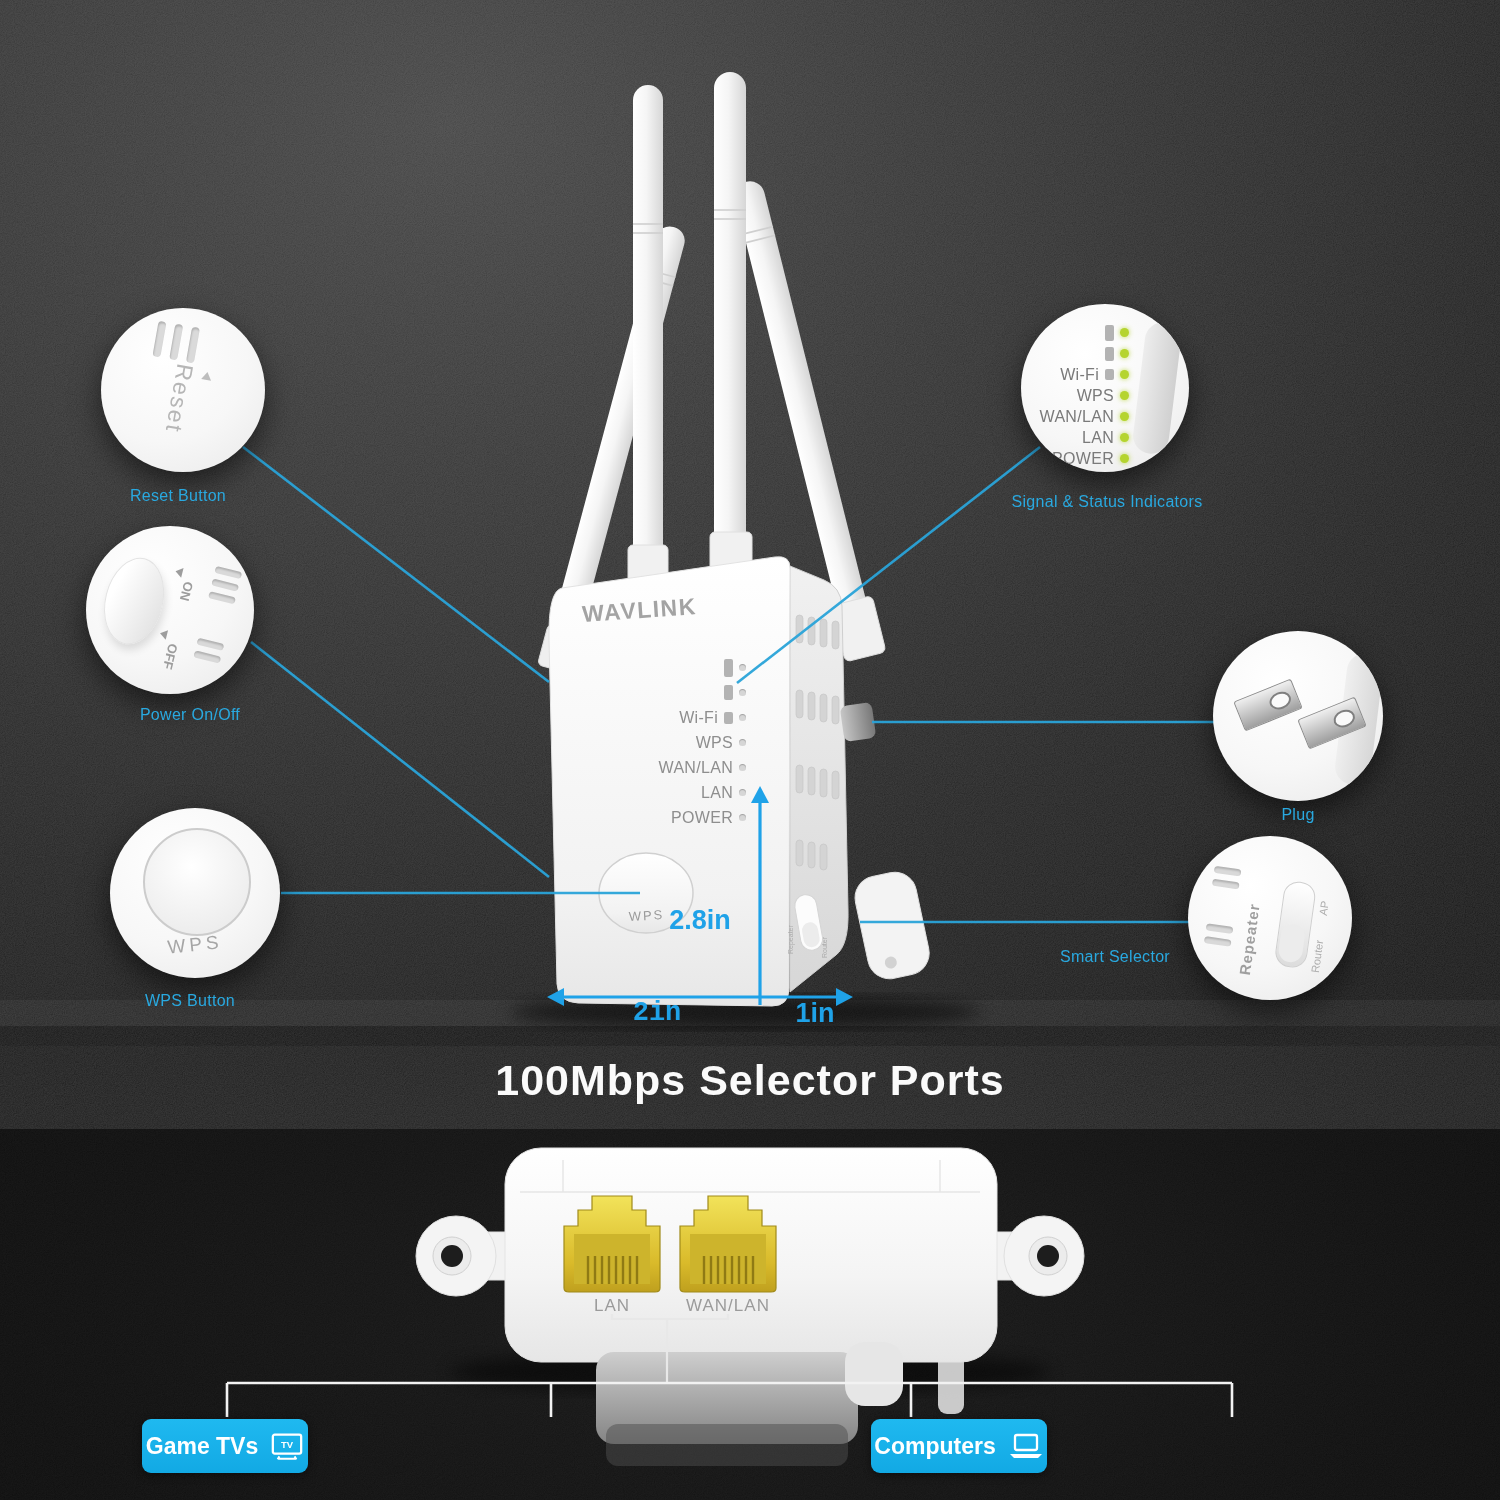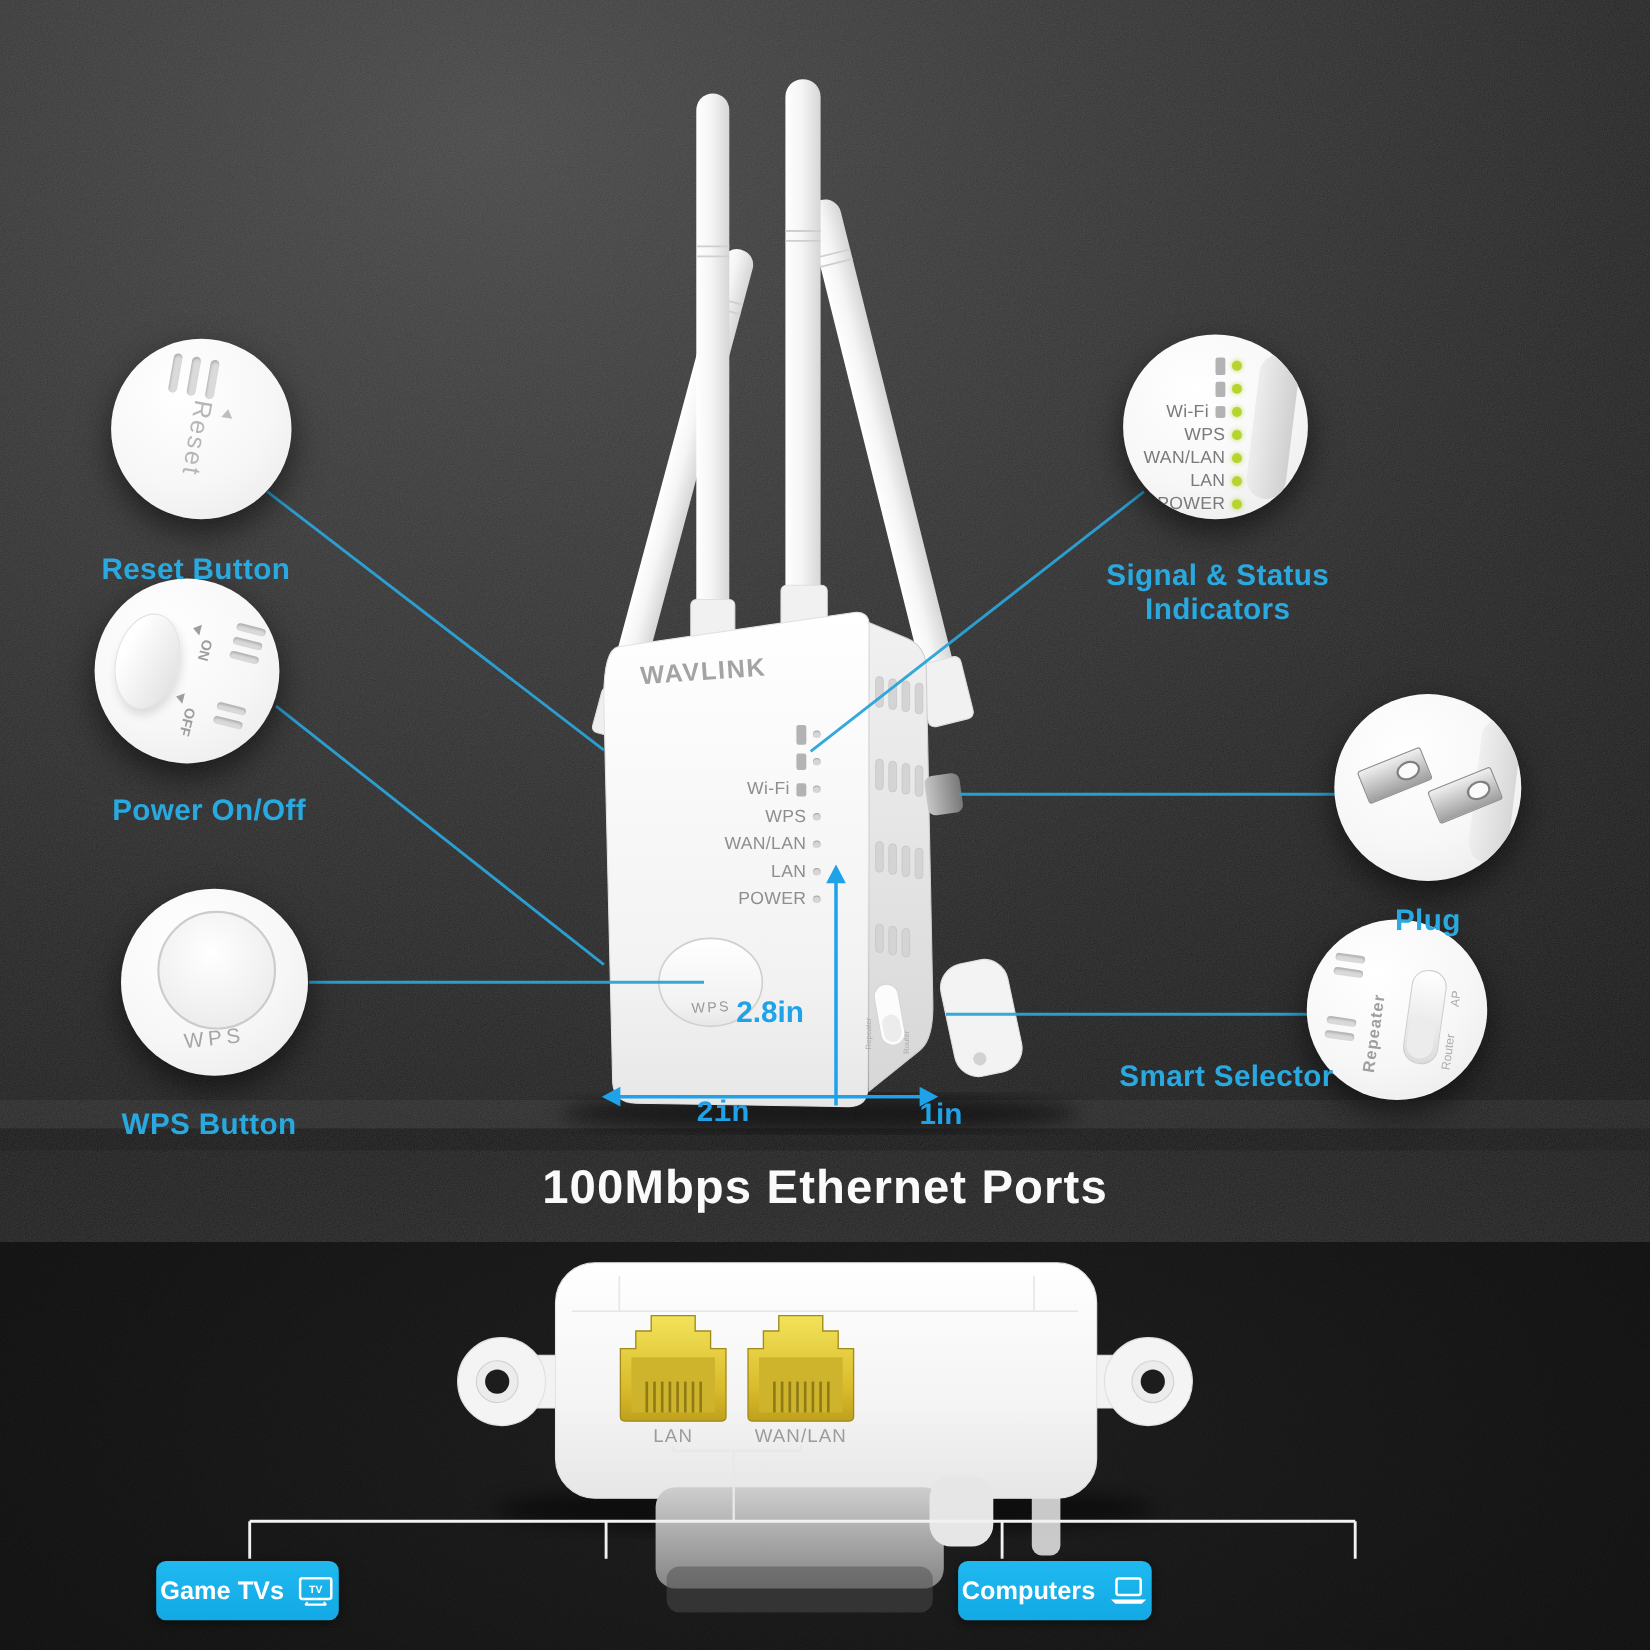--- a/index.html
+++ b/index.html
@@ -8,22 +8,22 @@
   .abs{position:absolute;}
   
   .top-bg{position:absolute;left:0;top:0;width:1500px;height:1026px;
     background:radial-gradient(1700px 1300px at 30% 12%,#3d3d3d 0%,#2c2c2c 30%,#1a1a1a 62%,#101010 85%,#0c0c0c 100%);}
   .divider{position:absolute;left:0;top:1026px;width:1500px;height:20px;background:#040404;}
   .bottom-bg{position:absolute;left:0;top:1046px;width:1500px;height:454px;
     background:radial-gradient(950px 430px at 50% 55%,#151515 0%,#0c0c0c 70%,#090909 100%);}
   
   #scene{position:absolute;left:0;top:0;z-index:2;}
   
-  .callout-label{position:absolute;z-index:6;color:#29a9e0;font-weight:bold;font-size:27px;
-    text-align:center;letter-spacing:.3px;margin-top:15px;}
+  .callout-label{position:absolute;z-index:6;color:#29a9e0;font-weight:normal;font-size:16px;
+    text-align:center;letter-spacing:.3px;}
   .dim-label{position:absolute;z-index:6;color:#1fa2e8;font-weight:bold;font-size:27px;text-align:center;}
   
   .circle{position:absolute;z-index:5;border-radius:50%;overflow:hidden;
     background:radial-gradient(circle at 38% 30%,#ffffff 0%,#f7f7f7 55%,#e8e8e8 100%);
     box-shadow:0 12px 30px rgba(0,0,0,.55);}
   .vtext-down{writing-mode:vertical-rl;}
   .vtext-up{writing-mode:vertical-rl;transform:rotate(180deg);}
   .slit-v{display:inline-block;width:8px;height:36px;border-radius:4px;background:#dadada;
     box-shadow:inset 1px 2px 2px rgba(0,0,0,.18);}
   .slit-h{display:block;width:27px;height:7px;border-radius:4px;background:#d9d9d9;
@@ -415,24 +415,24 @@
       <div class="pill">
           <div class="half"></div>
         </div>
       <span class="vtext-up" style="position:absolute;left:128px;top:42px;height:30px;font-size:11px;color:#adadad;">AP</span>
       <span class="vtext-up" style="position:absolute;left:128px;top:78px;height:52px;font-size:11px;color:#adadad;">Router</span>
     </div>
   </div>
   <div class="callout-label" style="left:1015px;top:948px;width:200px;">Smart Selector</div>
 
   <div class="dim-label" style="left:597px;top:998px;width:120px;font-family:Liberation Mono, monospace;">2in</div>
-  <div class="dim-label" style="left:755px;top:998px;width:120px;text-align:right;">1in</div>
+  <div class="dim-label" style="left:755px;top:998px;width:120px;">1in</div>
   <div class="dim-label" style="left:645px;top:905px;width:110px;">2.8in</div>
 
-  <div class="section-title">100Mbps Ethernet Ports</div>
+  <div class="section-title">100Mbps Selector Ports</div>
 
   <div class="port-label" style="left:572px;width:80px;">LAN</div>
   <div class="port-label" style="left:668px;width:120px;">WAN/LAN</div>
 
   <div class="client-box" style="left:142px;width:166px;">
     <span>Game TVs</span>
     <svg width="34" height="30" viewBox="0 0 36 30">
       <rect x="3" y="3" width="30" height="20" rx="2" fill="none" stroke="#fff" stroke-width="2.4"></rect>
       <text x="18" y="17" font-size="10" font-weight="bold" fill="#fff" text-anchor="middle" font-family="Liberation Sans, sans-serif">TV</text>
       <path d="M10,26 L8,29 M26,26 L28,29 M8,28.5 H28" stroke="#fff" stroke-width="2" fill="none"></path>

